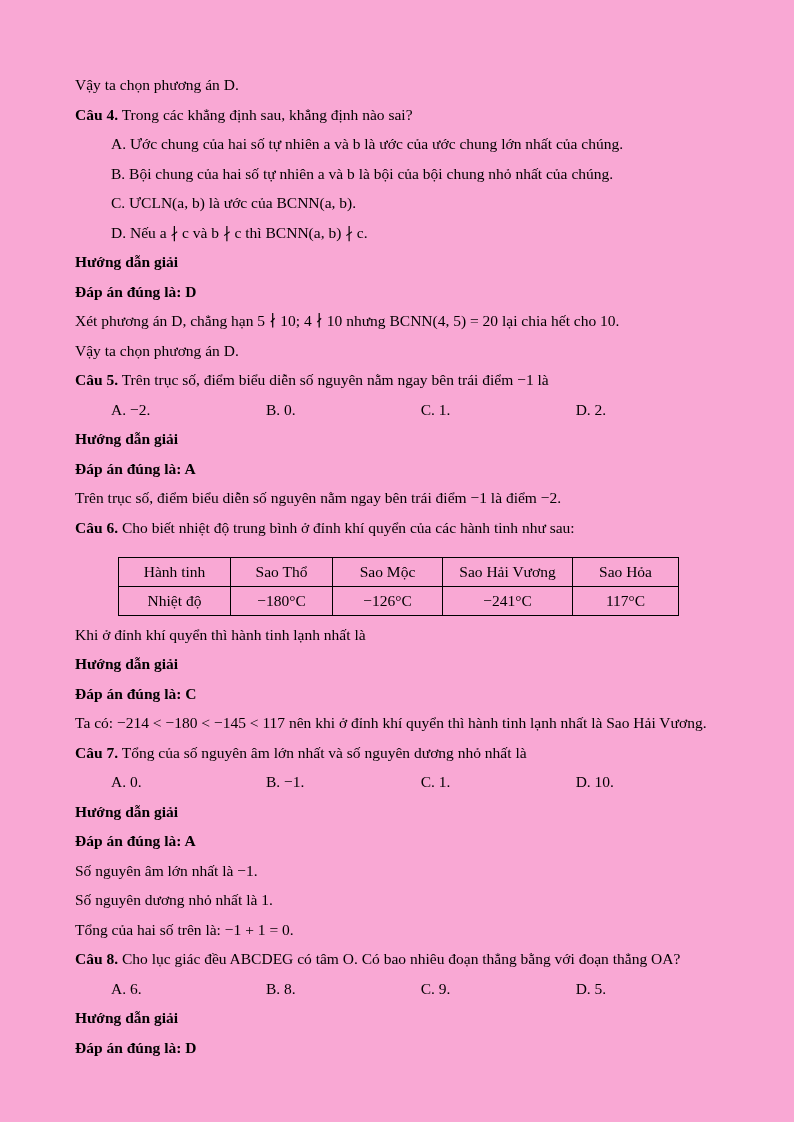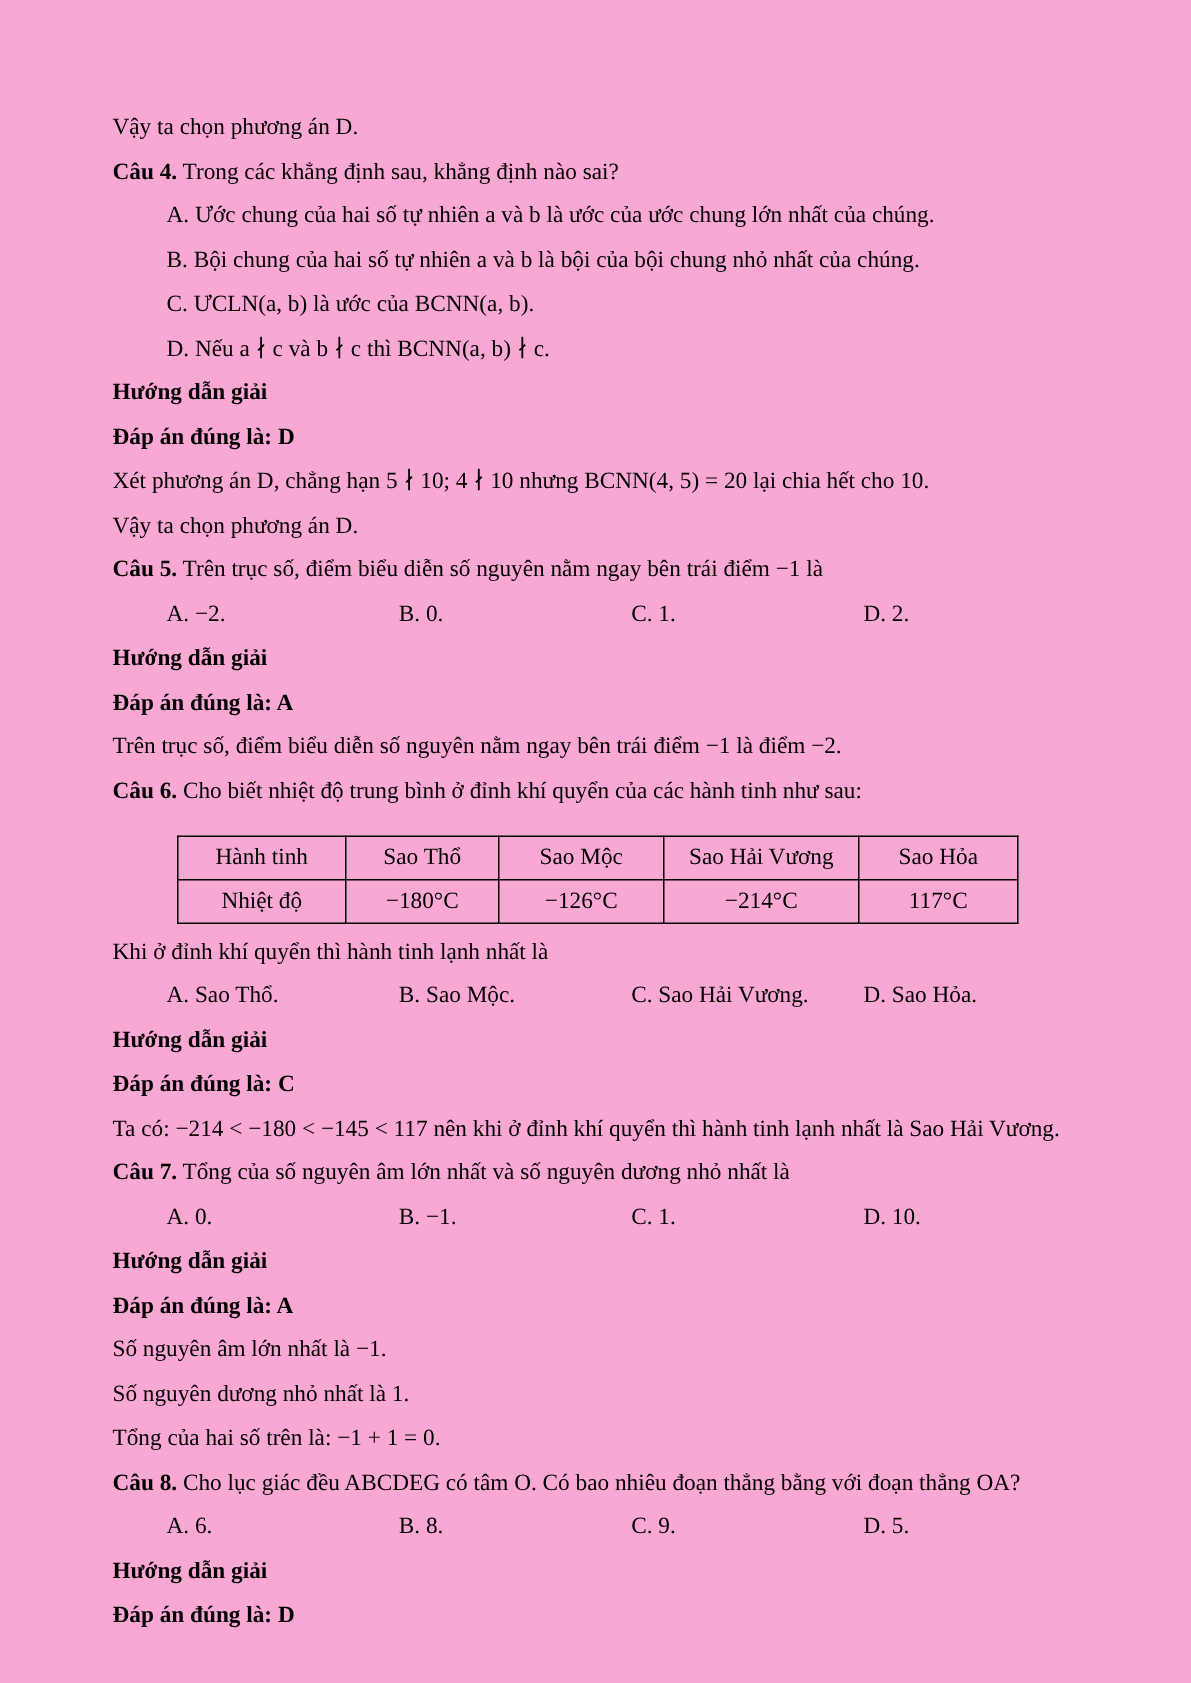--- a/index.html
+++ b/index.html
@@ -9,21 +9,21 @@
     height: 1122px;
     background: #f9a8d4;
     color: #000000;
     font-family: "Liberation Serif", "DejaVu Serif", serif;
     font-size: 15.5px;
     line-height: 1.42;
     padding: 74px 70px 30px 75px;
     overflow: hidden;
   }
   .para { margin: 0 0 7.5px 0; }
-  .indent { padding-left: 36px; }
+  .indent { padding-left: 36px; font-family: Liberation Serif, serif; }
   .bold { font-weight: bold; }
   .qlabel { font-weight: bold; }
   .options-row .opt {
     display: inline-block;
     width: 151px;
     vertical-align: top;
   }
   .options-row .opt:last-child { width: auto; }
   .data-table {
     border-collapse: collapse;
@@ -83,32 +83,26 @@
         <td>Hành tinh</td>
         <td>Sao Thổ</td>
         <td>Sao Mộc</td>
         <td>Sao Hải Vương</td>
         <td>Sao Hỏa</td>
       </tr>
       <tr>
         <td>Nhiệt độ</td>
         <td>−180°C</td>
         <td>−126°C</td>
-        <td>−214°C</td>
+        <td>−241°C</td>
         <td>117°C</td>
       </tr>
     </tbody>
       </table>
     <p class="para">Khi ở đỉnh khí quyển thì hành tinh lạnh nhất là</p>
-    <p class="para indent options-row">
-      <span class="opt">A. Sao Thổ.</span>
-      <span class="opt">B. Sao Mộc.</span>
-      <span class="opt">C. Sao Hải Vương.</span>
-      <span class="opt">D. Sao Hỏa.</span>
-    </p>
     <p class="para bold">Hướng dẫn giải</p>
     <p class="para bold">Đáp án đúng là: C</p>
     <p class="para">Ta có: −214 &lt; −180 &lt; −145 &lt; 117 nên khi ở đỉnh khí quyển thì hành tinh lạnh nhất là Sao Hải Vương.</p>
   </section>
 
   <section>
     <p class="para"><b class="qlabel">Câu 7.</b> <span>Tổng của số nguyên âm lớn nhất và số nguyên dương nhỏ nhất là</span></p>
     <p class="para indent options-row">
       <span class="opt">A. 0.</span>
       <span class="opt">B. −1.</span>

